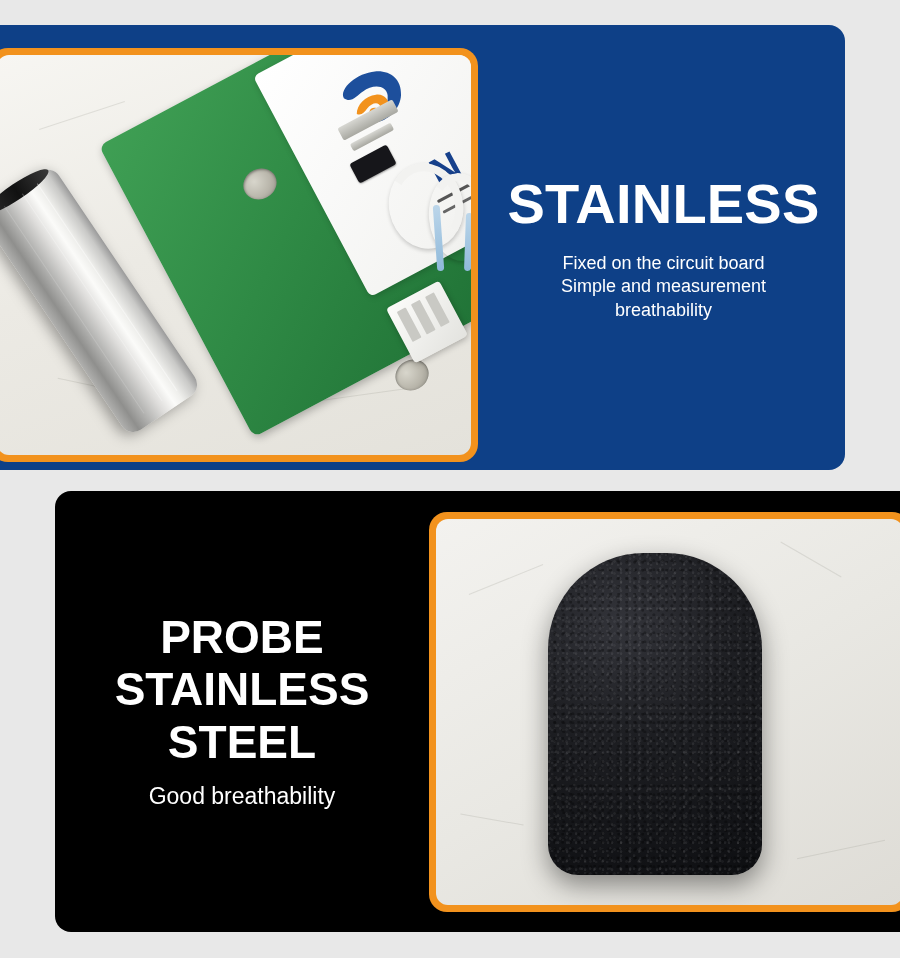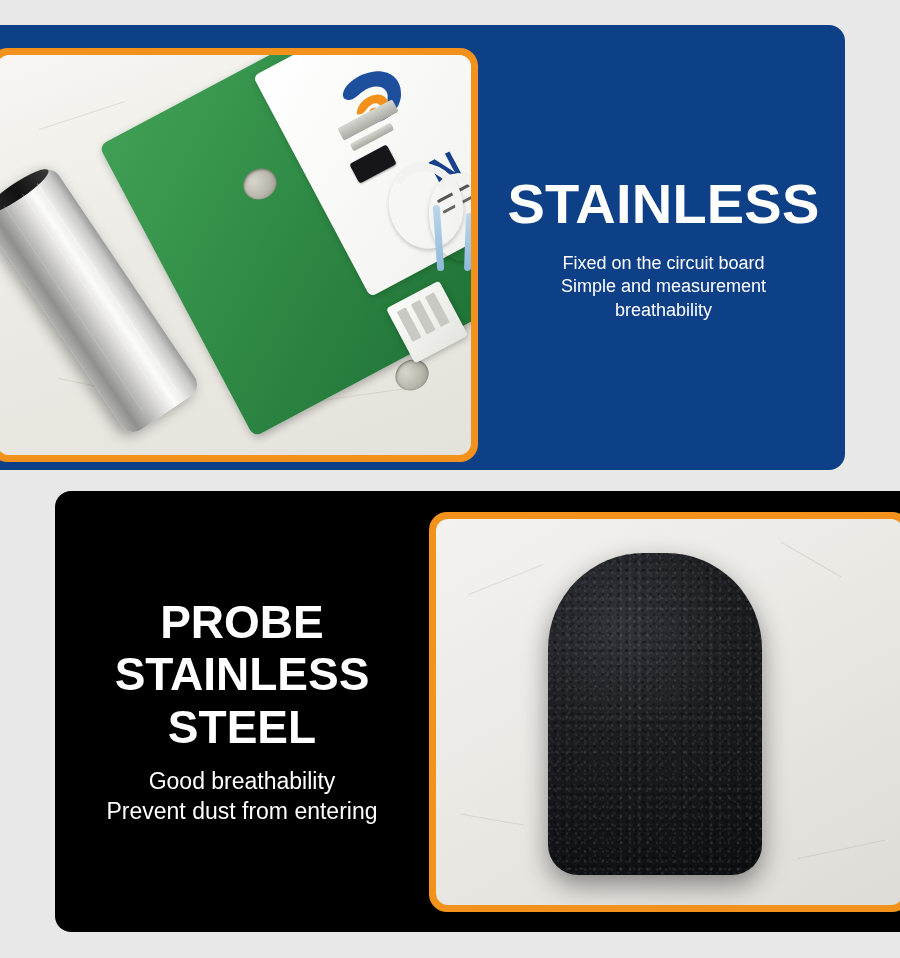--- a/index.html
+++ b/index.html
@@ -254,21 +254,20 @@
   <div class="card2">
 
     <div class="card2-text">
       <div class="headline2">
         <div>PROBE</div>
         <div>STAINLESS</div>
         <div>STEEL</div>
       </div>
       <div class="subline2">
         <div>Good breathability</div>
-        <div>Prevent dust from entering</div>
       </div>
     </div>
 
     <div class="card2-photo-frame">
       <div class="card2-photo">
         <div class="scratch" style="left:30px;top:60px;width:80px;height:1px;transform:rotate(-22deg);"></div>
         <div class="scratch" style="left:340px;top:40px;width:70px;height:1px;transform:rotate(30deg);"></div>
         <div class="scratch" style="left:24px;top:300px;width:64px;height:1px;transform:rotate(10deg);"></div>
         <div class="scratch" style="left:360px;top:330px;width:90px;height:1px;transform:rotate(-12deg);"></div>
 

